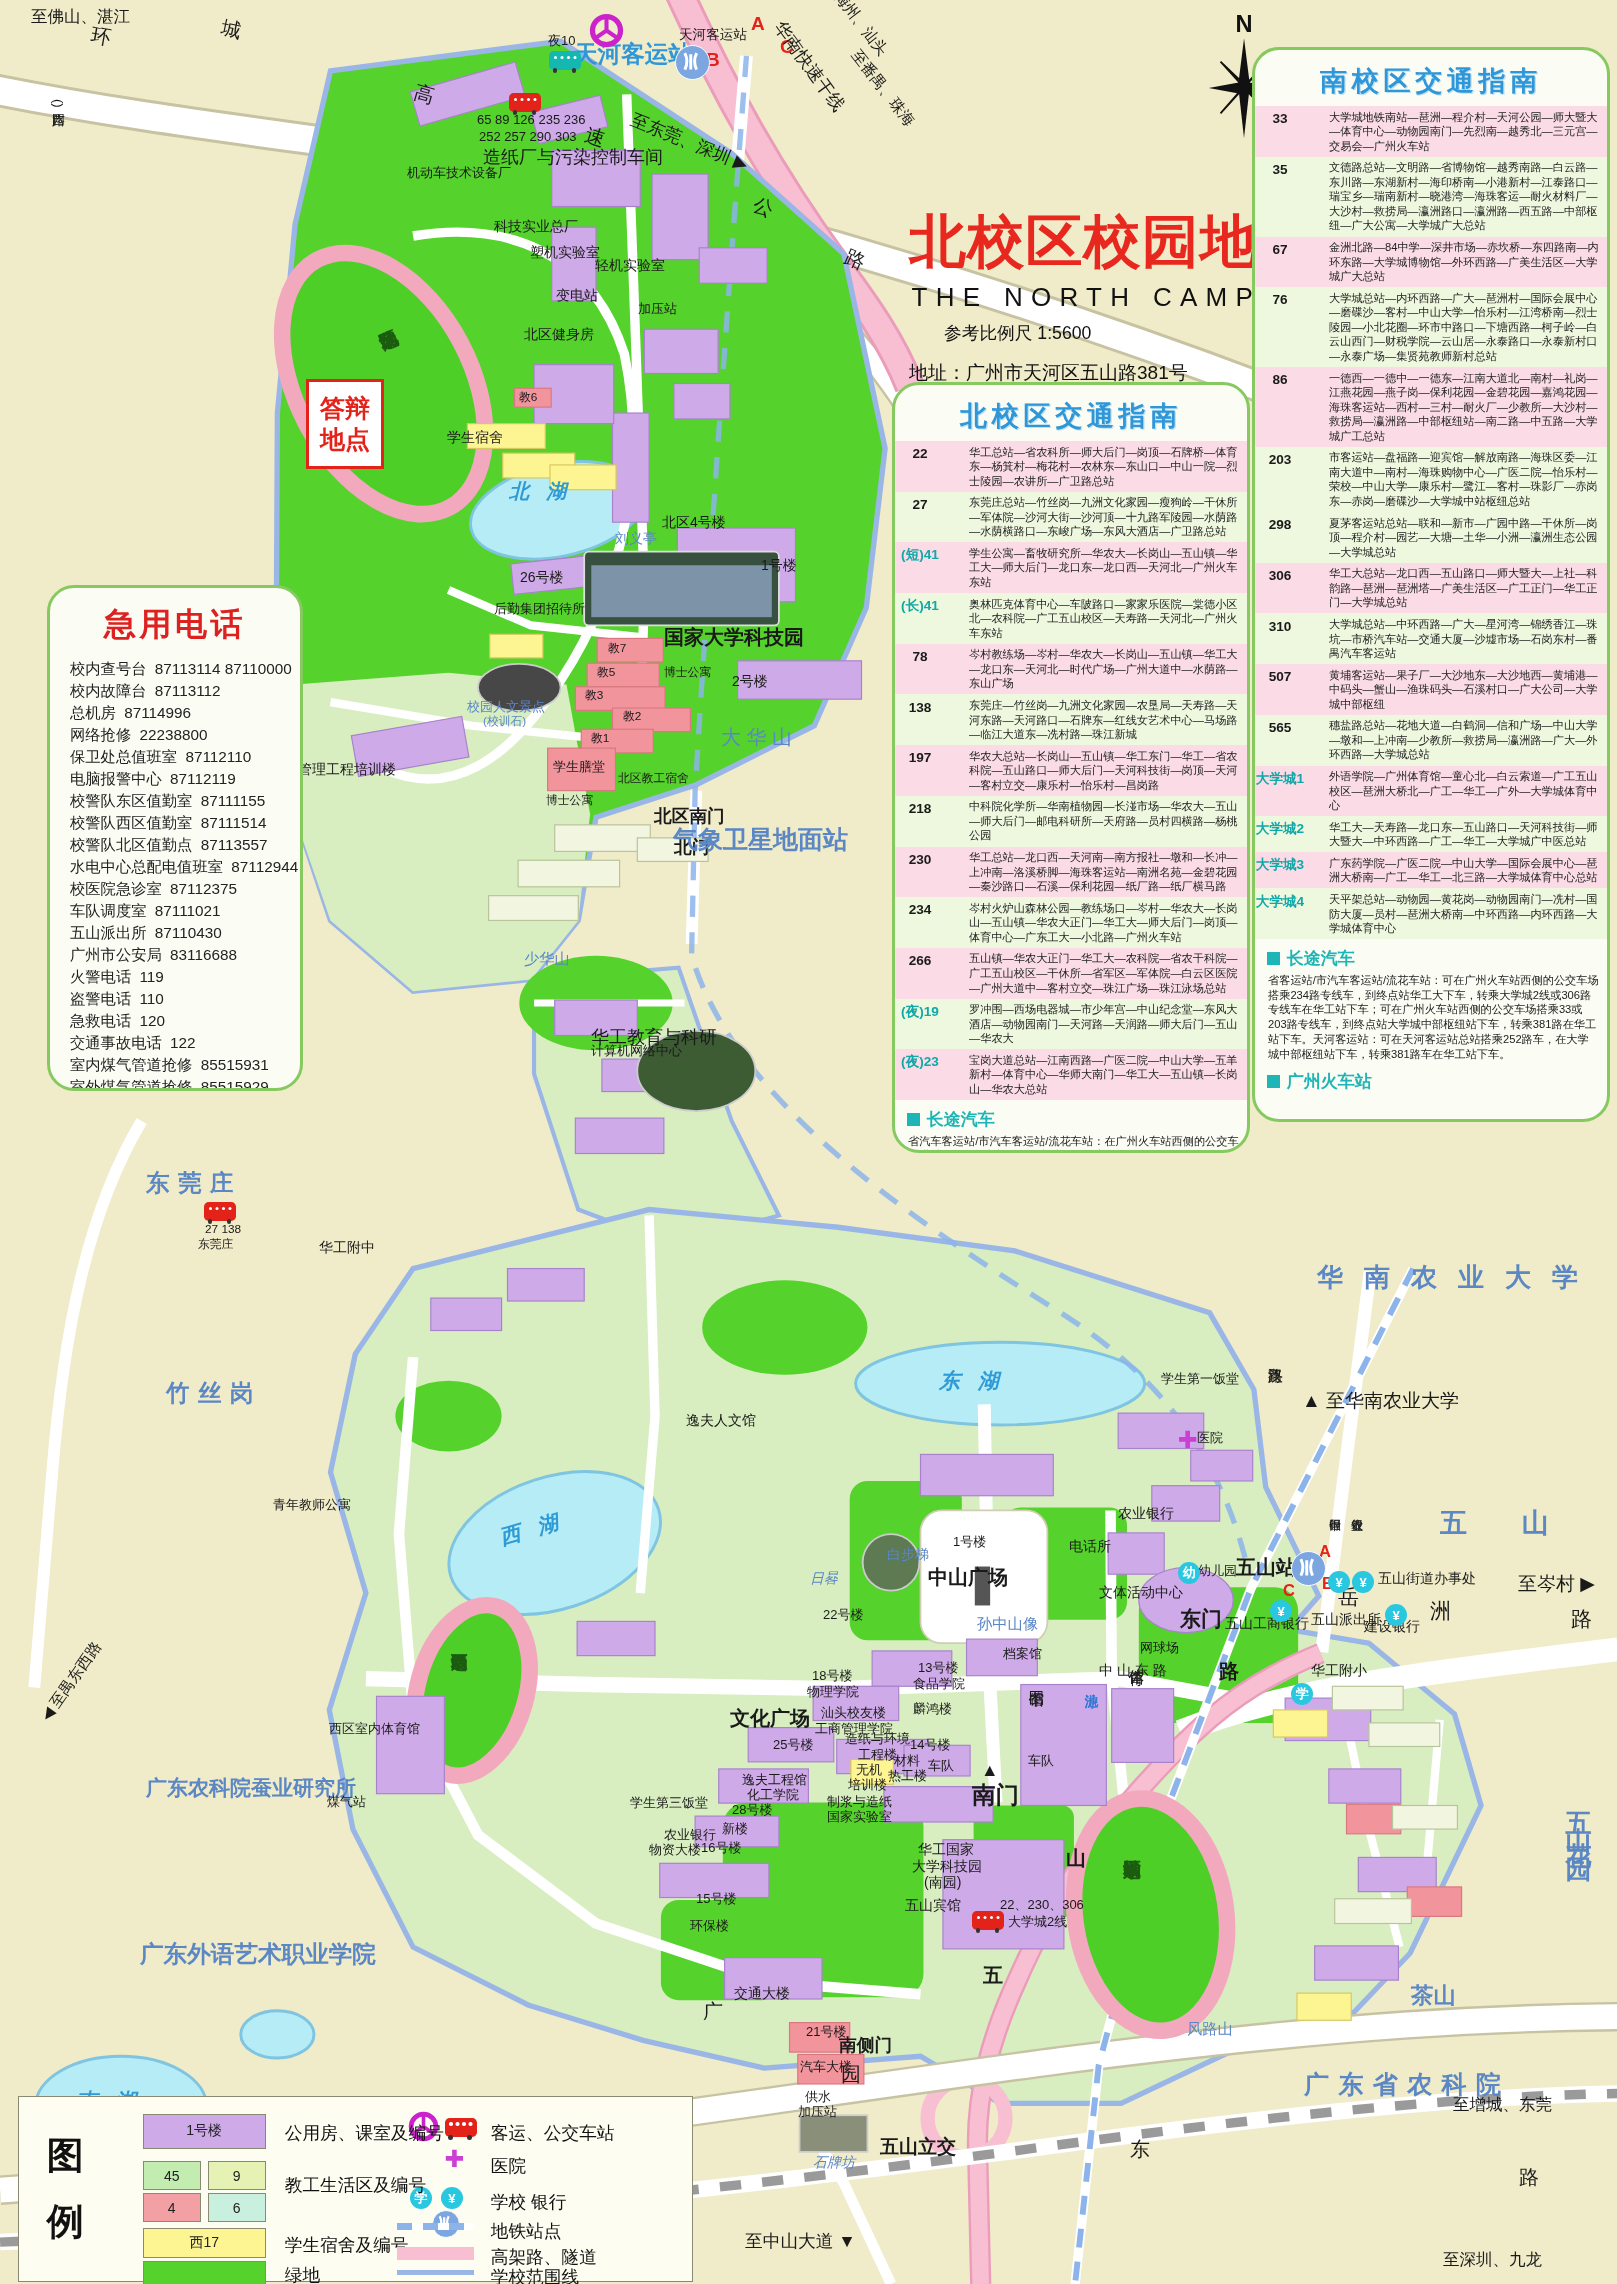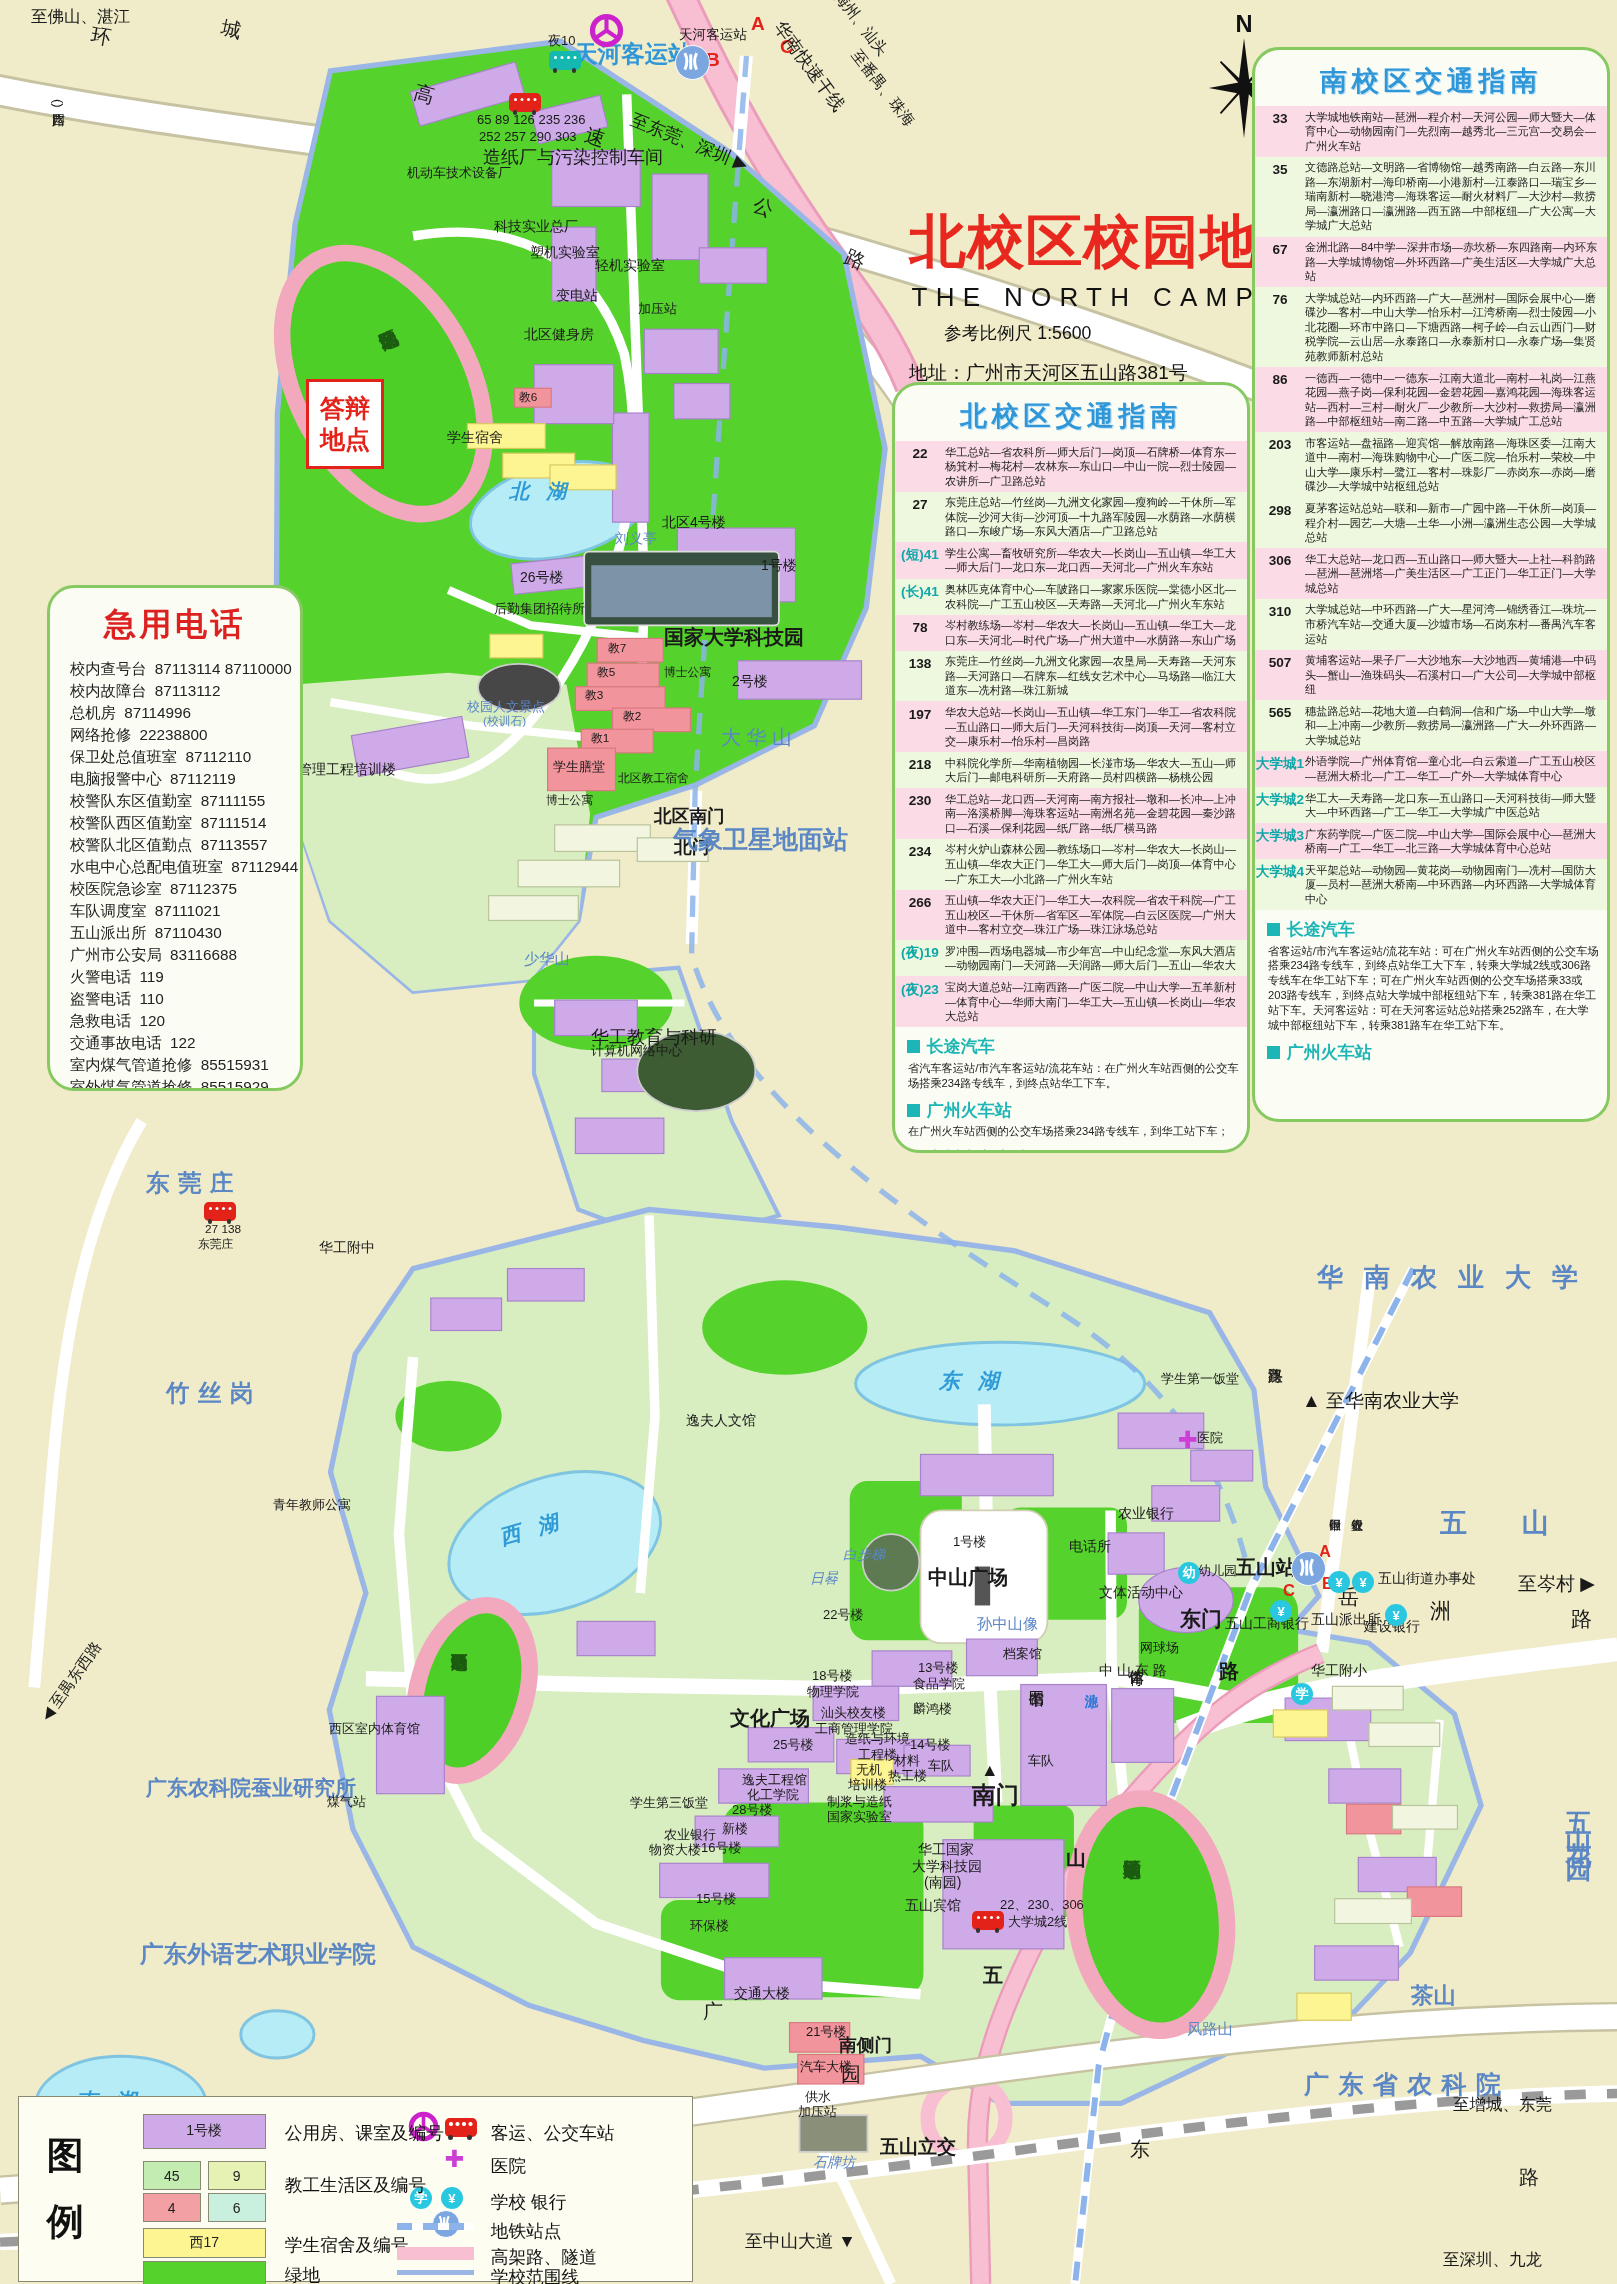--- a/index.html
+++ b/index.html
@@ -9,21 +9,21 @@
   .ml{position:absolute;white-space:nowrap;line-height:1.08;z-index:5;}
   .b{font-weight:bold}
   .blue{color:#5b87c5}
   .lk{color:#2e9ad6;font-style:italic;font-weight:bold;letter-spacing:5.9px}
   .red{color:#e32219}
   .vert{writing-mode:vertical-rl}
   
   .panel{position:absolute;background:#fbfdf4;border:3.5px solid #86c961;border-radius:27px;z-index:8;overflow:hidden;}
   .panel h2{color:#2f96d8;text-align:center;font-size:27px;margin:13px 0 7px;letter-spacing:4.7px;font-weight:bold;
             text-shadow:1.2px 1.2px 0 #bfe0f4;}
-  .route{display:flex;font-size:11.2px;line-height:1.3;}
+  .route{display:flex;font-size:11.2px;line-height:1.3;gap:24px;}
   .route .no{flex:0 0 50px;text-align:center;font-size:13.6px;font-weight:bold;padding-top:4.1px;}
   .route .tx{flex:1;padding:3.5px 7px 3.5px 0;color:#222;}
   .r-pink{background:#fbdce6}.r-green{background:#eef8de}
   .teal{color:#10a8a8}
   .sec-h{color:#1db5b5;font-size:17px;font-weight:bold;margin:8.3px 0 2.4px 11.8px;display:flex;align-items:center;}
   .sec-h::before{content:"";display:inline-block;width:13px;height:13px;background:#1db5b5;margin-right:7px;}
   .sec-t{font-size:11.2px;line-height:1.32;margin:0 8.3px 3.5px 13px;color:#222;}
   
   .tt1{font-size:57px;font-weight:bold;color:#e8281e;letter-spacing:1.2px;}
   .tt2{font-size:26px;letter-spacing:8.3px;color:#111;margin-top:1.2px;}
@@ -467,21 +467,21 @@
 <div class="ml blue b" style="left:146px;top:1171px;font-size:23.6px;letter-spacing:8.3px">东莞庄</div>
 <div class="ml blue b" style="left:166px;top:1381px;font-size:23.6px;letter-spacing:8.3px">竹丝岗</div>
 <div class="ml blue b" style="left:146px;top:1777px;font-size:21px">广东农科院蚕业研究所</div>
 <div class="ml blue b" style="left:140px;top:1942px;font-size:23.6px">广东外语艺术职业学院</div>
 <div class="ml blue" style="left:524px;top:951px;font-size:15.3px">少华山</div>
 <div class="ml lk" style="left:499px;top:1518px;font-size:21px;transform:rotate(-16deg)">西 湖</div>
 <div class="ml lk" style="left:939px;top:1370px;font-size:21px">东  湖</div>
 <div class="ml lk" style="left:76px;top:2090px;font-size:21px">南 湖</div>
 <div class="ml b" style="left:928px;top:1567px;font-size:20px">中山广场</div>
 <div class="ml blue" style="left:977px;top:1616px;font-size:15.3px">孙中山像</div>
-<div class="ml blue" style="left:843px;top:1547px;font-size:14px;font-style:italic">白步梯</div>
+<div class="ml blue" style="left:887px;top:1547px;font-size:14px;">白步梯</div>
 <div class="ml" style="left:823px;top:1608px;font-size:13px">22号楼</div>
 <div class="ml" style="left:953px;top:1535px;font-size:13px">1号楼</div>
 <div class="ml" style="left:1069px;top:1539px;font-size:14px">电话所</div>
 <div class="ml" style="left:1118px;top:1506px;font-size:14px">农业银行</div>
 <div class="ml" style="left:1099px;top:1585px;font-size:14px">文体活动中心</div>
 <div class="ml b" style="left:1180px;top:1608px;font-size:21px">东门</div>
 <div class="ml" style="left:1198px;top:1564px;font-size:13px">幼儿园</div>
 <div class="ml" style="left:1140px;top:1641px;font-size:13px">网球场</div>
 <div class="ml vert" style="left:1128px;top:1657px;font-size:15.3px">体育馆</div>
 <div class="ml vert" style="left:1084px;top:1683px;font-size:14px;color:#2e7ad6">游泳池</div>

